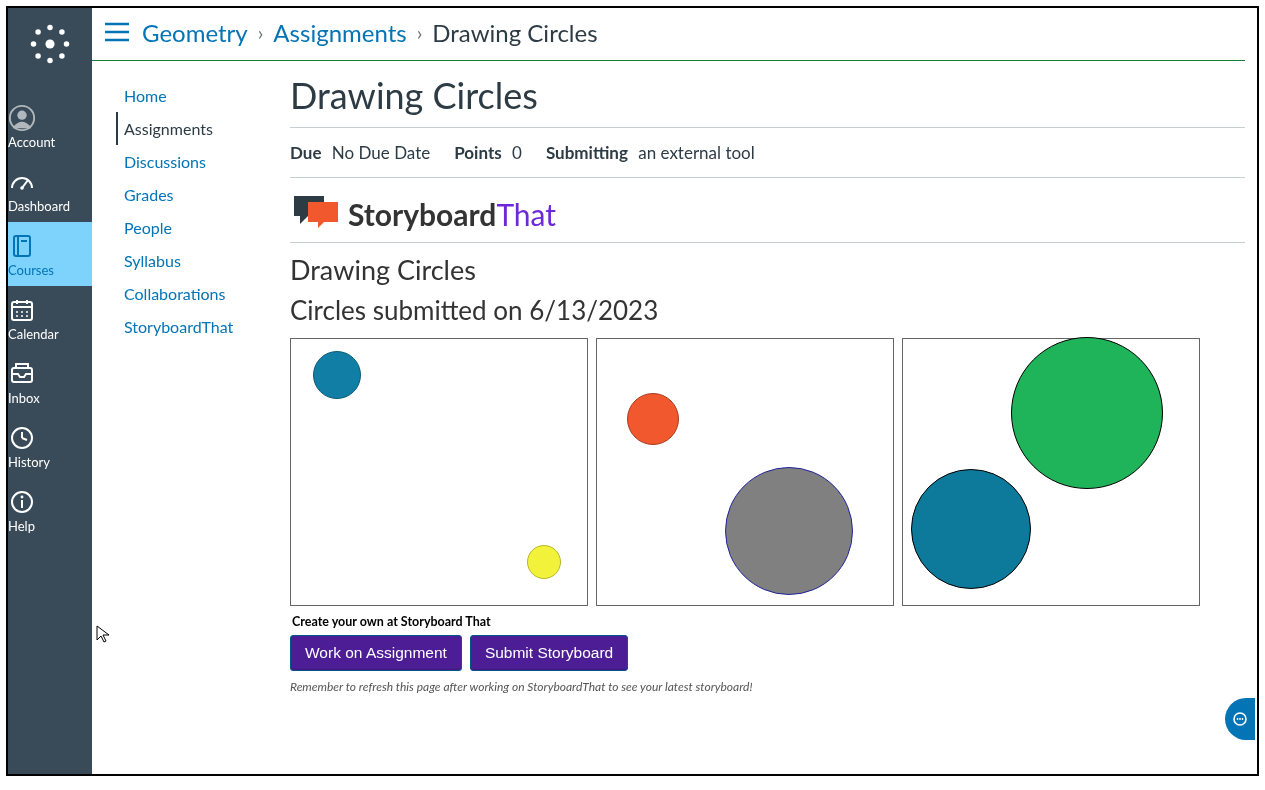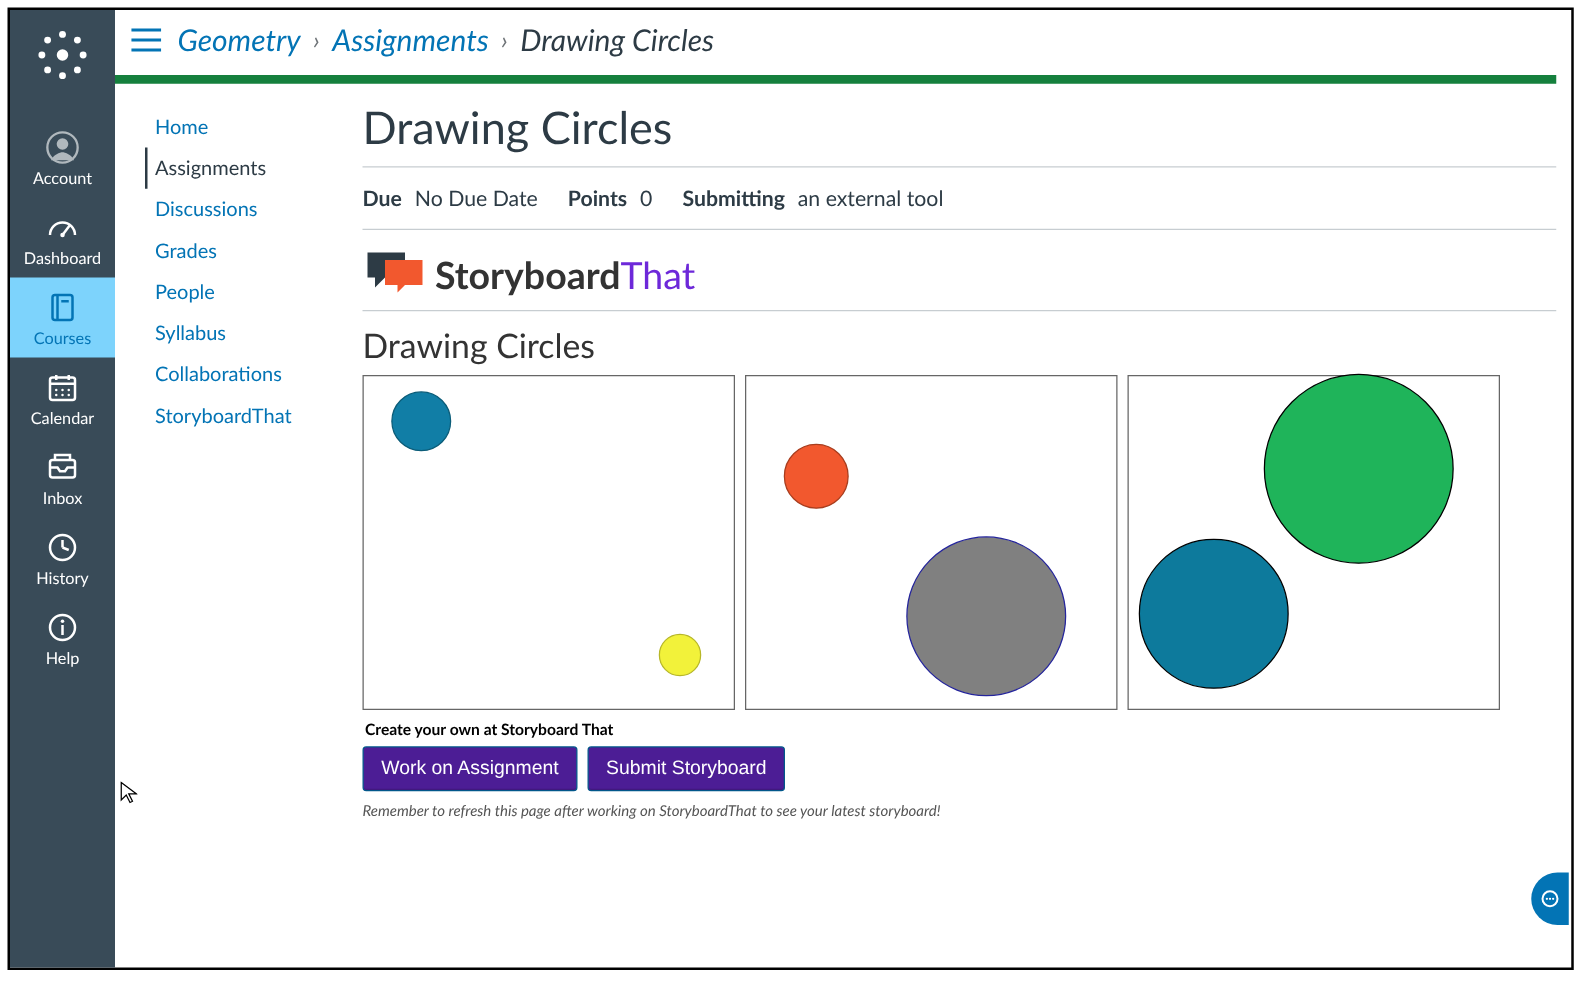--- a/index.html
+++ b/index.html
@@ -34,21 +34,20 @@
   }
   .global-nav .logo {
     width: 44px; height: 44px;
     margin-bottom: 28px;
     margin-top: 4px;
   }
   .global-nav .nav-item {
     width: 100%;
     display: flex;
     flex-direction: column;
-    align-items: center;
     padding: 10px 0 8px 0;
     cursor: pointer;
     font-size: 13px;
   }
   .global-nav .nav-item.active {
     background: #7dd3fc;
     color: #0374b5;
   }
   .global-nav .nav-item .icon {
     width: 28px; height: 28px;
@@ -60,23 +59,22 @@
   .main-area {
     flex: 1;
     display: flex;
     flex-direction: column;
     min-width: 0;
   }
   .header-row {
     display: flex;
     align-items: center;
     padding: 4px 0 8px 0;
-    border-bottom: 7px solid #15803d;
+    border-bottom: 1px solid #15803d;
     margin: 0 12px 0 0;
-    font-style: italic;
   }
   .hamburger {
     width: 50px;
     display: flex;
     align-items: center;
     justify-content: center;
     cursor: pointer;
     padding: 10px 0;
   }
   .hamburger svg { color: #0374b5; }
@@ -374,20 +372,21 @@
             <path d="M4 4h30v20H18l-8 8v-8H4z" fill="#2d3b45"></path>
             <path d="M18 10h30v20H34l-6 6v-6H18z" fill="#f2582e"></path>
           </svg>
           <span class="brand-text">
             <span>Storyboard</span><span class="accent">That</span>
           </span>
         </div>
         <hr class="hr-thin">
 
         <div class="sub-h">Drawing Circles</div>
+        <div class="sub-h2">Circles submitted on 6/13/2023</div>
 
         <div class="panels" id="panels">
             <div class="panel">
               <div class="circle" style="left: 22px; top: 12px; width: 48px; height: 48px; background: rgb(17, 126, 166); border-color: rgb(11, 92, 120);"></div>
               <div class="circle" style="left: 236px; top: 206px; width: 34px; height: 34px; background: rgb(242, 242, 58); border-color: rgb(183, 183, 40);"></div>
             </div>
             <div class="panel">
               <div class="circle" style="left: 30px; top: 54px; width: 52px; height: 52px; background: rgb(242, 88, 46); border-color: rgb(168, 61, 30);"></div>
               <div class="circle" style="left: 128px; top: 128px; width: 128px; height: 128px; background: rgb(128, 128, 128); border-color: rgb(36, 36, 156);"></div>
             </div>

